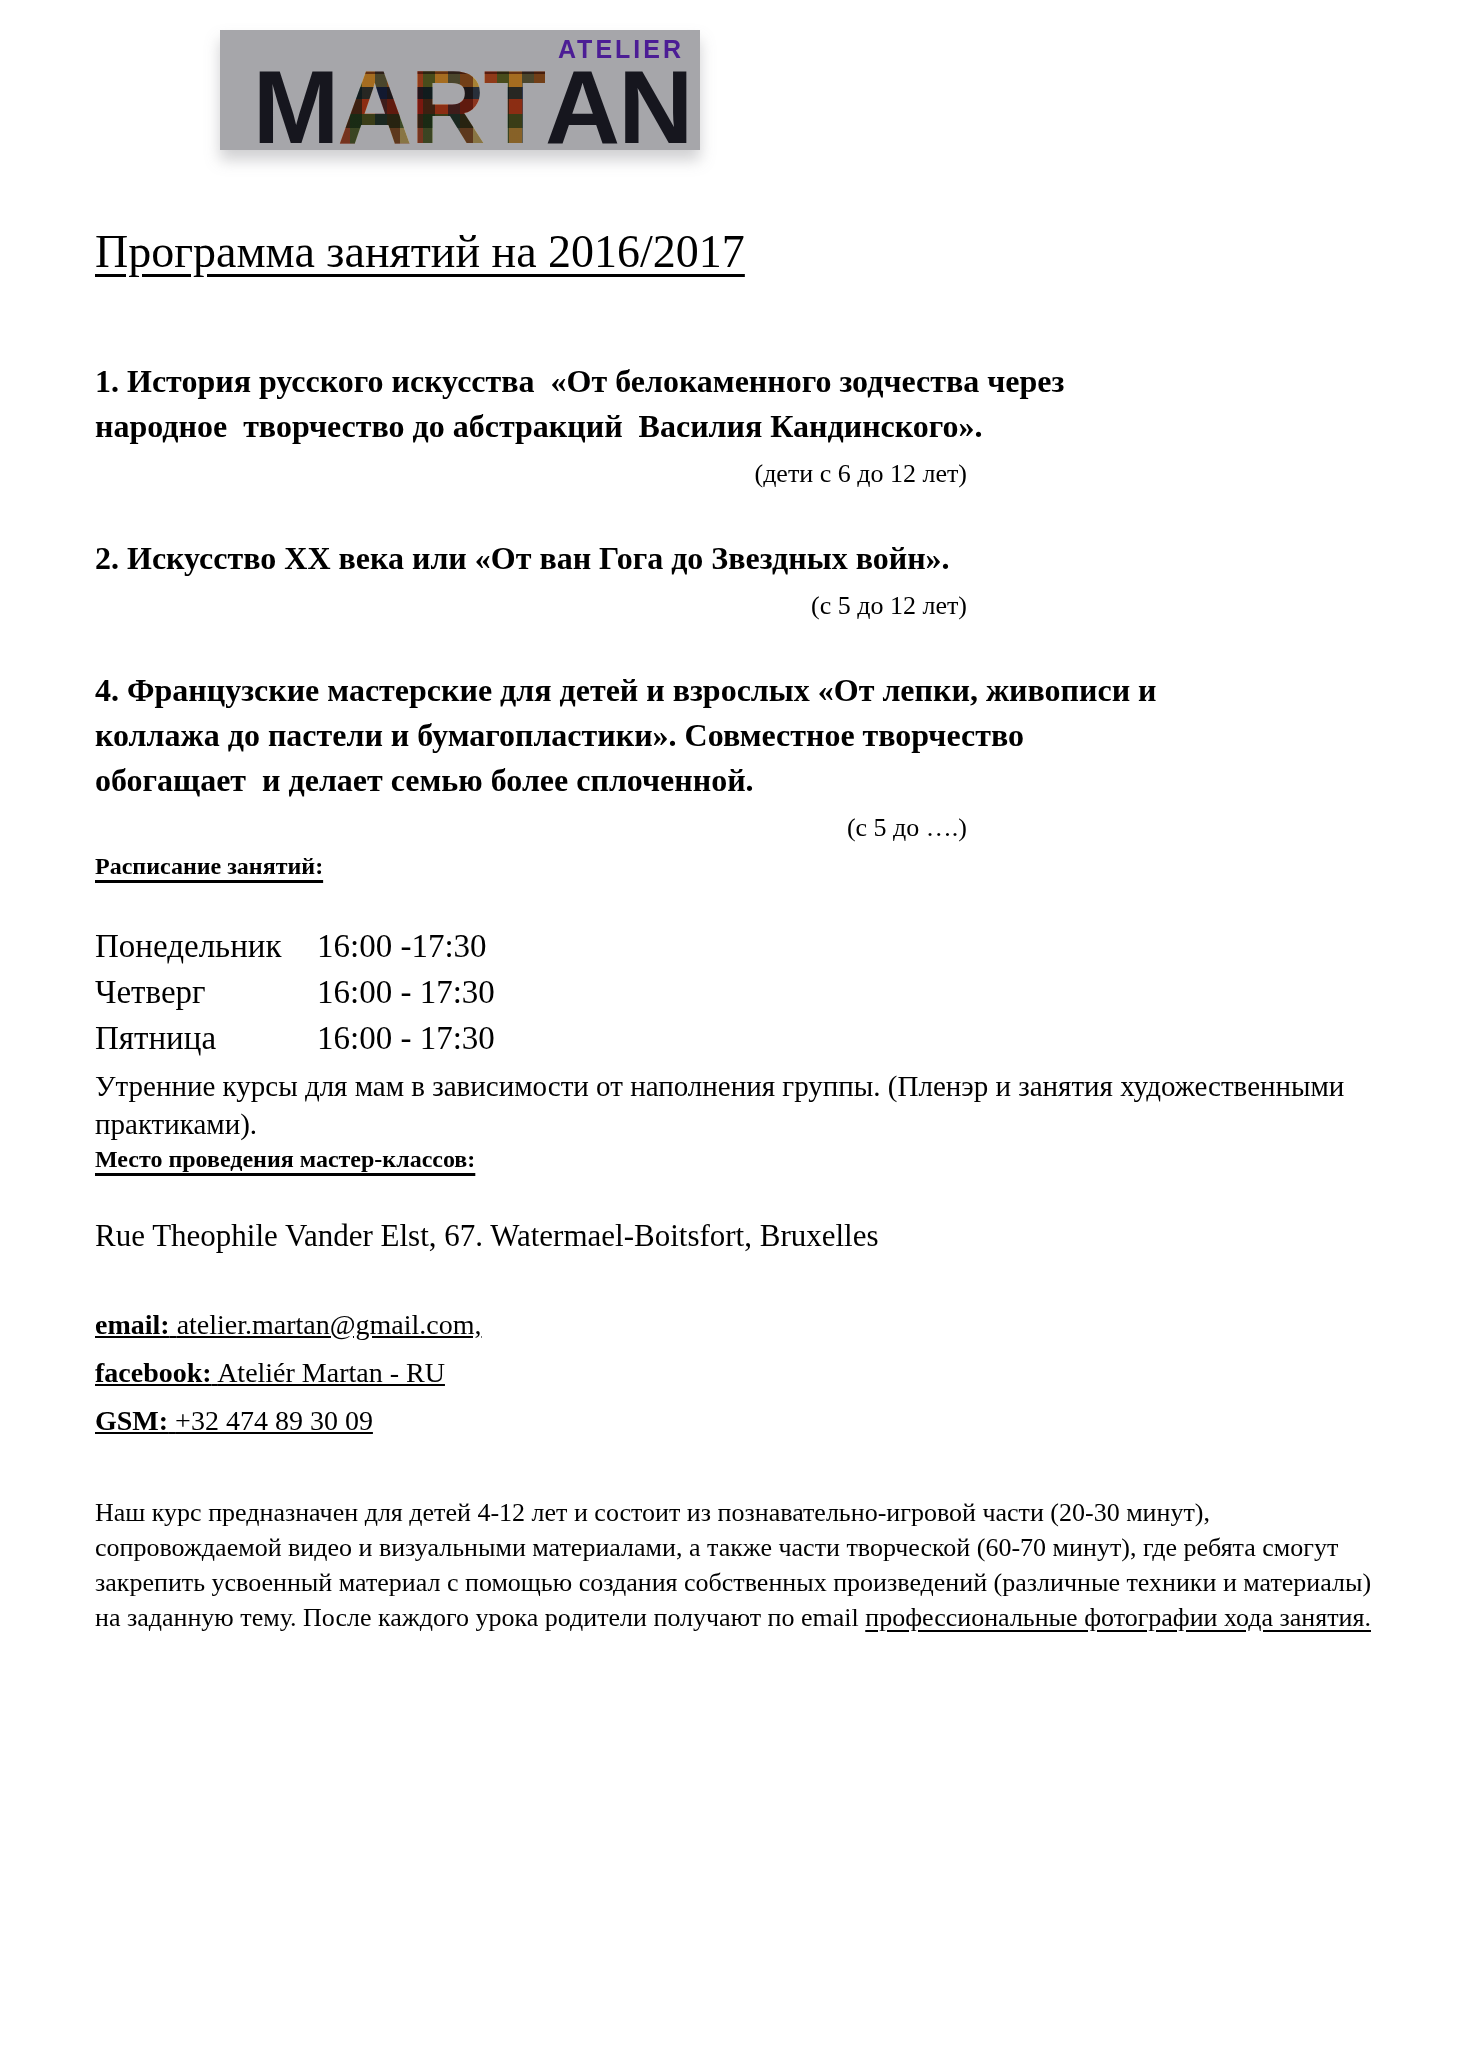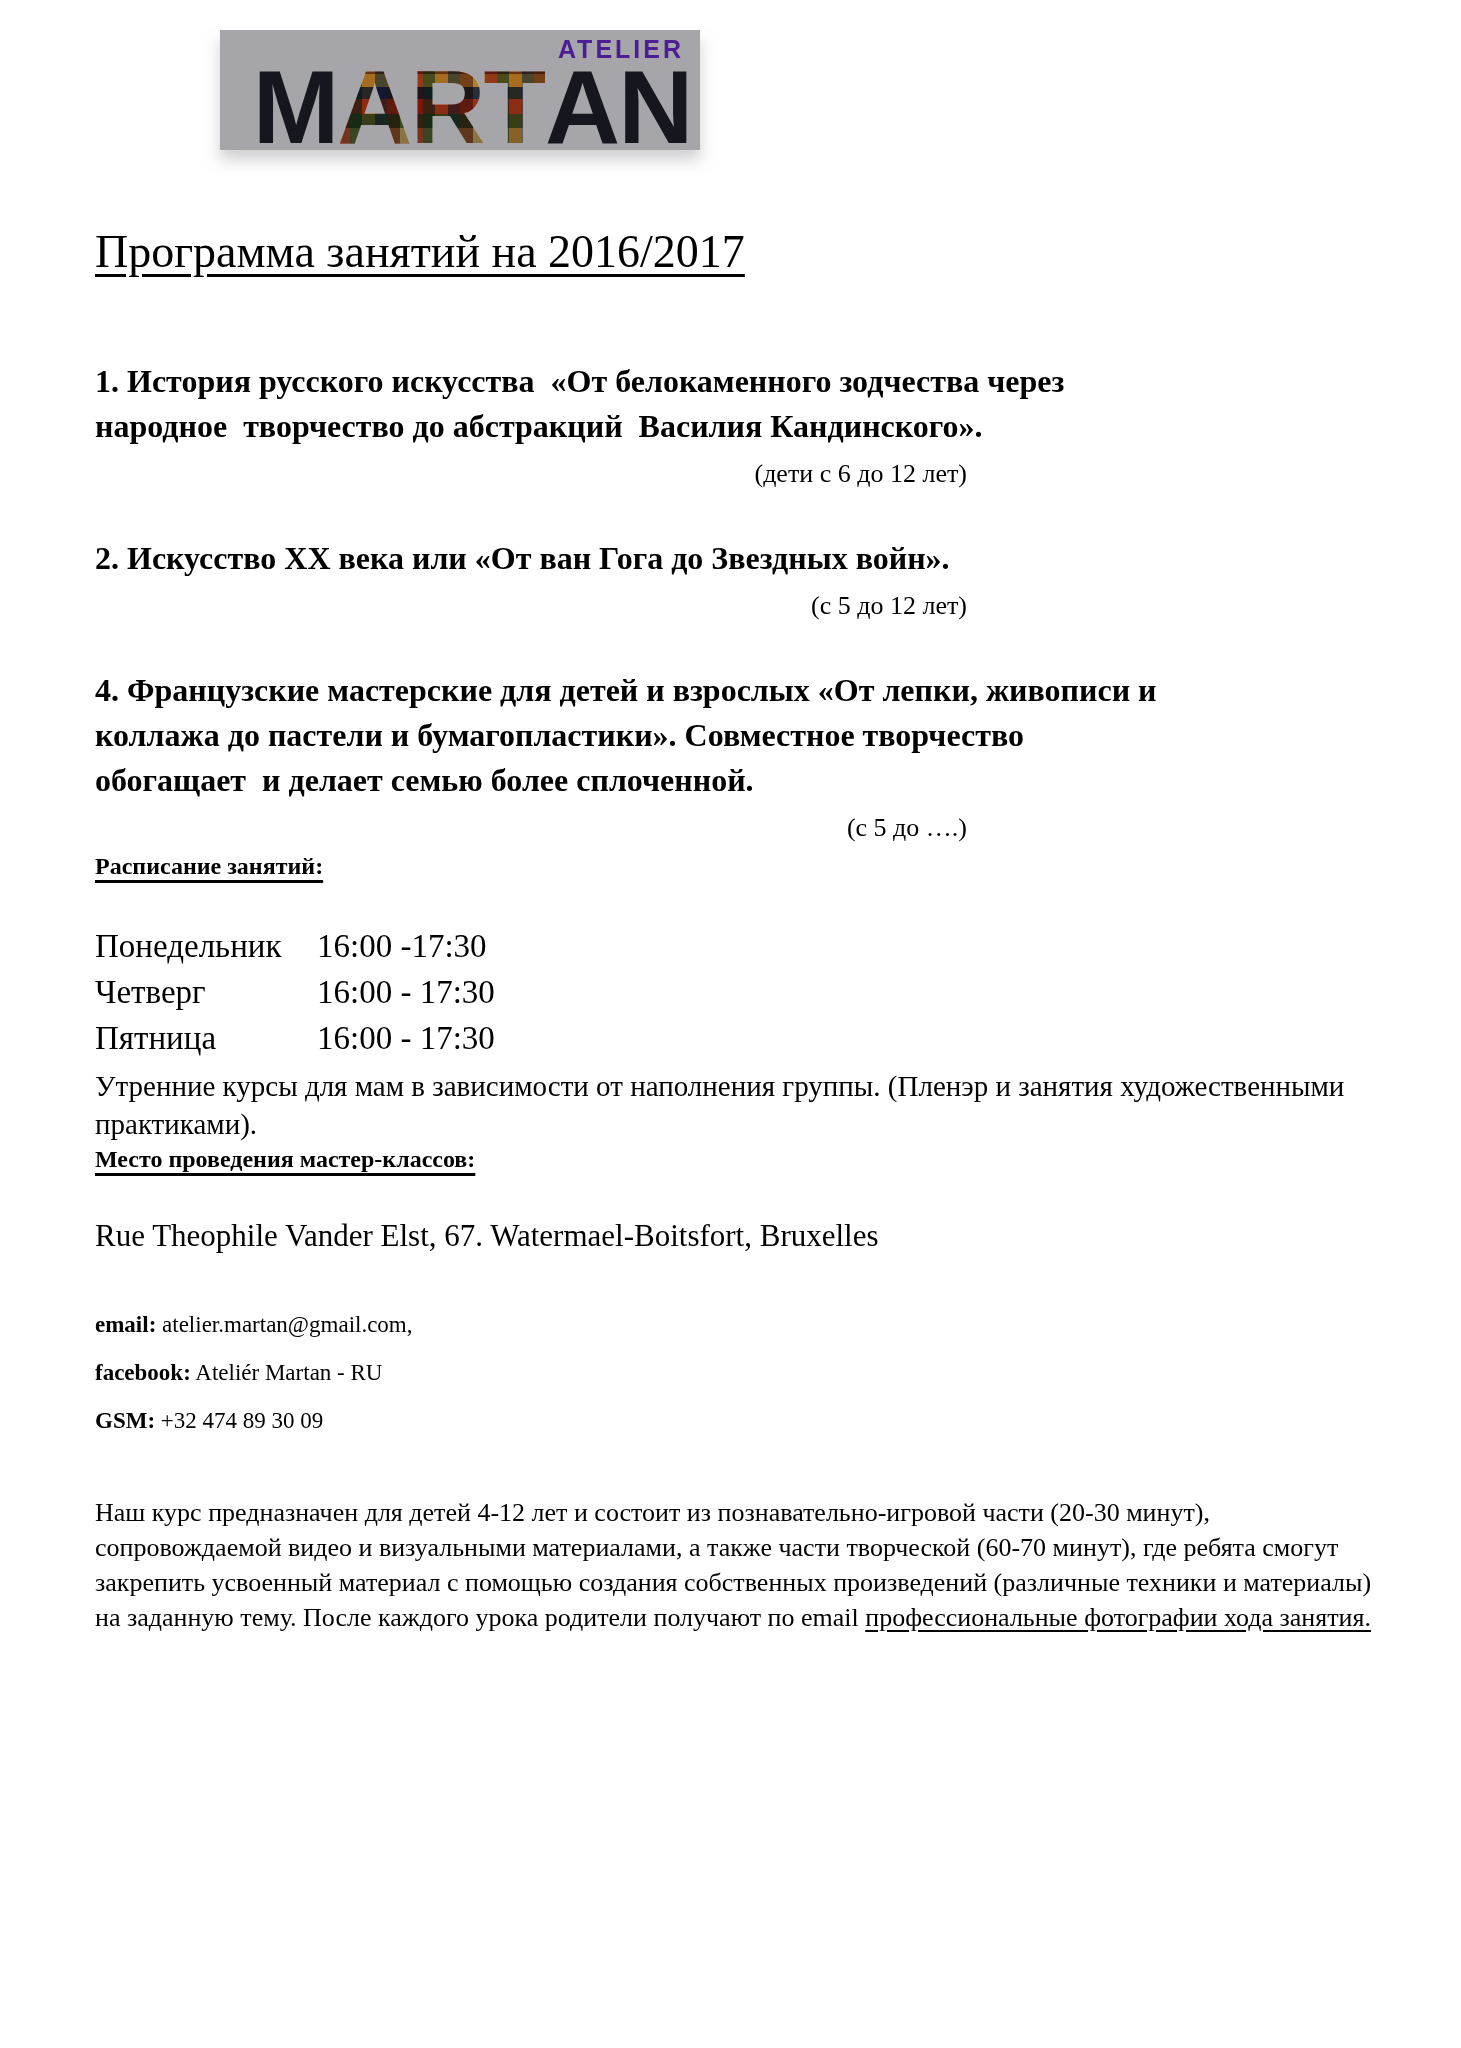--- a/index.html
+++ b/index.html
@@ -88,21 +88,21 @@
   .srow{font-size:33px;line-height:46px;}
   .srow .day{display:inline-block;width:222px;}
   .note{
     margin:6px 0 0 0;font-size:29px;line-height:38px;
     max-width:1280px;
   }
 
   
   .address{margin:40px 0 0 0;font-size:31px;line-height:42px;}
   .contacts{margin-top:44px;}
-  .crow{margin:0;font-size:23px;line-height:48px;}
+  .crow{margin:0;font-size:28px;line-height:48px;text-decoration:underline;}
   .clabel{font-weight:700;}
 
   
   .footer-note{
     margin:50px 0 0 0;font-size:26px;line-height:35px;
     max-width:1280px;
   }
   .footer-note .u{
     text-decoration:underline;
     text-decoration-thickness:2px;text-underline-offset:4px;

